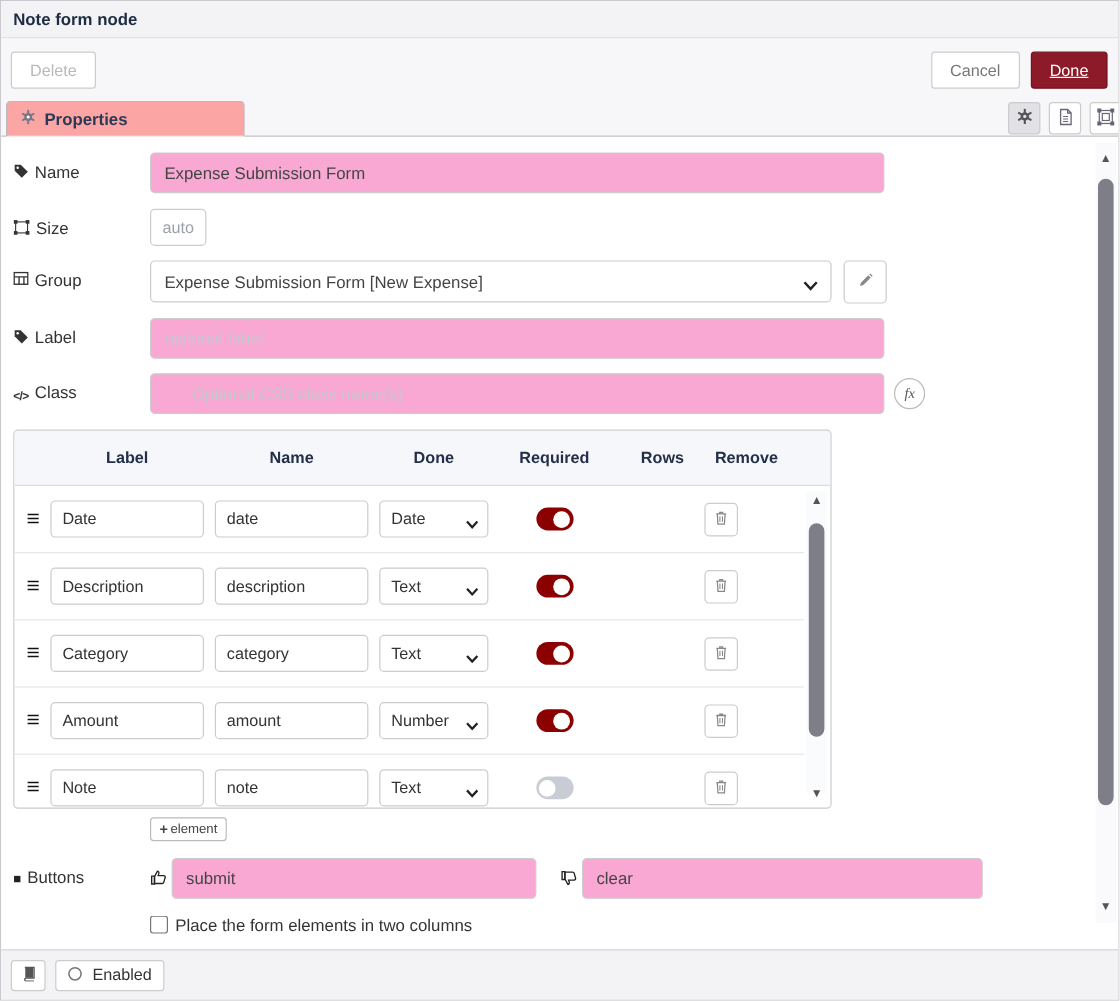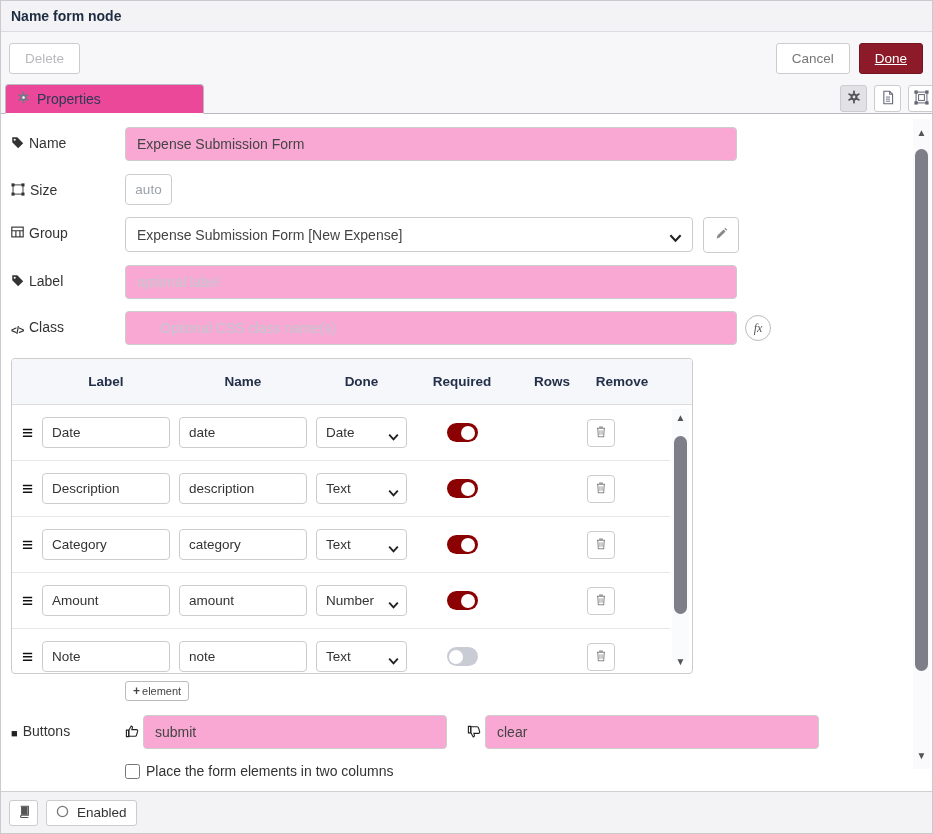--- a/index.html
+++ b/index.html
@@ -14,21 +14,21 @@
 
   
   .toolbar { height:52px; flex:0 0 52px; background:#f7f7f9; display:flex; align-items:center; padding:0 8px; }
   .btn { height:31px; border:1px solid #ccc; border-radius:3px; background:#fff; font-family:inherit; font-size:13.5px; padding:0 15px; cursor:pointer; }
   .btn-delete { color:#b9b9bd; }
   .btn-cancel { color:#777; margin-left:auto; }
   .btn-done { background:var(--red,#8c1a28); border-color:#711520; color:#fff; margin-left:9px; margin-right:1px;text-decoration:underline; }
 
   
   .tabbar { height:30px; flex:0 0 30px; background:#f7f7f9; border-bottom:1px solid #b9b9bf; position:relative; }
-  .tab { position:absolute; left:4px; bottom:-1px; width:199px; height:30px; background:#ec4899; border:1px solid #b9b9bf; border-bottom:1px solid #fff; border-radius:4px 4px 0 0; display:flex; align-items:center; gap:7px; padding:12px 11px; font-weight:normal; font-size:14px; color:#2a3a55; cursor:pointer; }
+  .tab { position:absolute; left:4px; bottom:-1px; width:199px; height:30px; background:#fca5a5; border:1px solid #b9b9bf; border-bottom:1px solid #fff; border-radius:4px 4px 0 0; display:flex; align-items:center; gap:7px; padding:12px 11px; font-weight:bold; font-size:14px; color:#2a3a55; cursor:pointer; }
   .tabbar-actions { position:absolute; right:0; top:1px; display:flex; gap:7px; }
   .icon-btn { width:27px; height:27px; border:1px solid #ccc; border-radius:3px; background:#fff; display:flex; align-items:center; justify-content:center; cursor:pointer; }
   .icon-btn.active { background:#e1e1e6; }
   .icon-btn.clipped { margin-right:-3px; }
 
   
   .content { flex:1 1 auto; position:relative; background:#fff; padding:13px 34px 0 10px; overflow:hidden; }
   .frow { display:flex; align-items:flex-start; }
   .flabel { width:114px; flex:0 0 114px; padding-top:8px; display:flex; align-items:flex-start; gap:5px; font-size:14px; color:#333; line-height:17px; flex-wrap:wrap; padding-right:14px; }
   .flabel svg { margin-top:1px; flex:0 0 auto; }
@@ -66,40 +66,40 @@
   .iscroll .arrow { position:absolute; left:0; width:17px; text-align:center; font-size:10px; color:#555; line-height:14px; cursor:pointer; }
   .iscroll .up { top:2px; } .iscroll .down { bottom:-8px; }
   .iscroll .thumb { position:absolute; left:2px; top:27px; width:13px; height:178px; background:#7d7e88; border-radius:7px; cursor:grab; }
 
   .add-el { margin:7px 0 0 114px; height:20px; border:1px solid #bbb; border-radius:3px; background:#fff; font-size:11px; color:#444; padding:0 7px; display:inline-flex; align-items:center; gap:2px; cursor:pointer; }
   .add-el b { font-size:12px; }
 
   
   .brow { margin-top:14px; }
   .bicon { margin:9px 3px 0 0; flex:0 0 auto; }
-  .chk-row { margin:14px 0 0 114px; display:flex; align-items:flex-end; gap:6px; font-size:14px; color:#333; }
+  .chk-row { margin:14px 0 0 114px; display:flex; align-items:flex-start; gap:6px; font-size:14px; color:#333; }
   .chk-row input { width:15px; height:15px; cursor:pointer; }
 
   
   .vscroll { position:absolute; top:5px; right:2px; bottom:22px; width:17px; background:#fafafc; }
   .vscroll .arrow { position:absolute; left:0; width:17px; text-align:center; font-size:10px; color:#555; cursor:pointer; }
   .vscroll .up { top:8px; } .vscroll .down { bottom:8px; }
   .vscroll .thumb { position:absolute; left:2px; top:30px; width:13px; height:522px; background:#7d7e88; border-radius:7px; cursor:grab; }
 
   
   .footer { height:42px; flex:0 0 42px; background:#f3f3f5; border-top:1px solid #cfcfd4; display:flex; align-items:center; padding:0 8px; gap:8px; }
   .foot-btn { height:26px; border:1px solid #ccc; border-radius:3px; background:#fff; display:flex; align-items:center; gap:8px; padding:0 9px; font-size:13.5px; color:#333; cursor:pointer; }
 </style>
 </head>
 <body>
 
 <div class="dialog">
 
   <div class="titlebar">
-    <span class="title">Name form node</span>
+    <span class="title">Note form node</span>
   </div>
 
   <div class="toolbar">
     <button class="btn btn-delete">Delete</button>
     <button class="btn btn-cancel">Cancel</button>
     <button class="btn btn-done">Done</button>
   </div>
 
   <div class="tabbar">
     <div class="tab">

